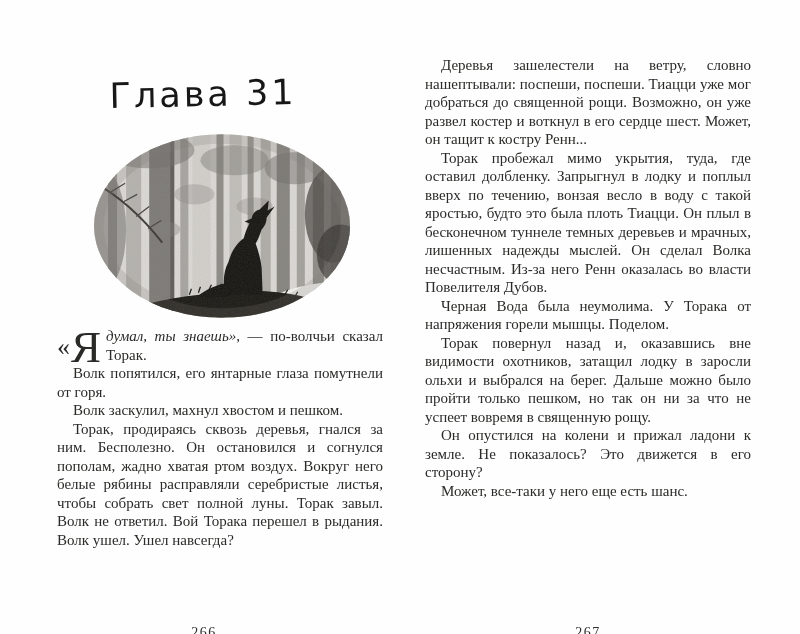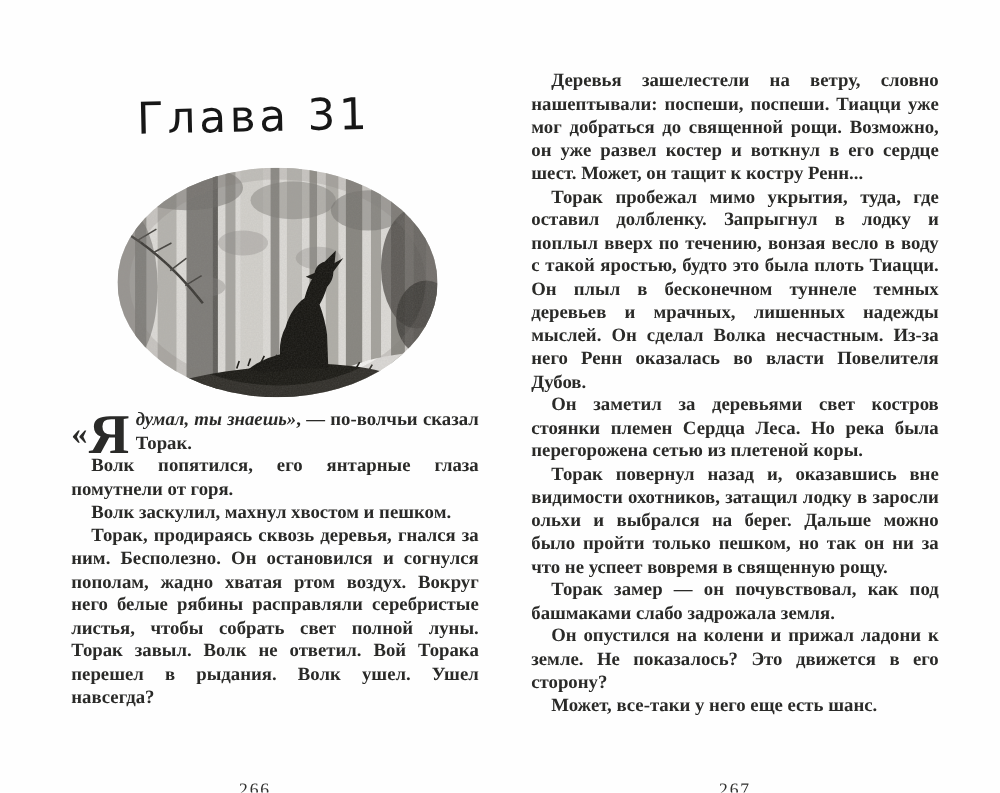--- a/index.html
+++ b/index.html
@@ -18,21 +18,21 @@
     letter-spacing:3px;transform:rotate(-1.2deg);font-weight:500;
   }
   .illustration{position:absolute;top:134px;left:94px;width:256px;height:184px;}
 
   .text-block{
     position:absolute;width:326px;font-size:15px;line-height:18.5px;color:#2a2a28;
     text-align:justify;hyphens:auto;-webkit-hyphens:auto;
   }
   #left-text{left:57px;top:327px;}
   #right-text{left:25px;top:56px;}
-  .para{margin:0;font-weight:bold;}
+  .para{margin:0;}
   .para.indent{text-indent:16px;}
   em{font-style:italic;margin-top:12px;}
 
   .dropcap{float:left;margin:2px 5px 0 0;height:35px;display:flex;align-items:flex-start;}
   .dc-quote{font-size:26px;line-height:34px;align-self:center;margin-right:1px;}
   .dc-letter{font-size:45px;line-height:37px;}
 
   .page-number{
     position:absolute;top:581px;width:326px;text-align:center;
     font-size:14px;color:#2f2f2d;letter-spacing:1.5px;margin-top:44px;
@@ -124,22 +124,21 @@
         <p class="para indent"><span>Волк заскулил, махнул хвостом и пешком.</span></p>
         <p class="para indent"><span>Торак, продираясь сквозь деревья, гнался за ним. Бесполезно. Он остановился и согнулся пополам, жадно хватая ртом воздух. Вокруг него белые рябины расправляли серебристые листья, чтобы собрать свет полной луны. Торак завыл. Волк не ответил. Вой Торака перешел в рыдания. Волк ушел. Ушел навсегда?</span></p>
       </div>
     <div class="page-number" id="pn-left">266</div>
   </div>
 
   <div class="page page-right">
     <div class="text-block" id="right-text">
         <p class="para indent"><span>Деревья зашелестели на ветру, словно нашептывали: поспеши, поспеши. Тиацци уже мог добраться до священной рощи. Возможно, он уже развел костер и воткнул в его сердце шест. Может, он тащит к костру Ренн...</span></p>
         <p class="para indent"><span>Торак пробежал мимо укрытия, туда, где оставил долбленку. Запрыгнул в лодку и поплыл вверх по течению, вонзая весло в воду с такой яростью, будто это была плоть Тиацци. Он плыл в бесконечном туннеле темных деревьев и мрачных, лишенных надежды мыслей. Он сделал Волка несчастным. Из-за него Ренн оказалась во власти Повелителя Дубов.</span></p>
-        <p class="para indent"><span>Он заметил за деревьями свет костров стоянки племен Сердца Леса. Но река была перегорожена сетью из плетеной коры.</span></p>
+        <p class="para indent"><span>Черная Вода была неумолима. У Торака от напряжения горели мышцы. Поделом.</span></p>
         <p class="para indent"><span>Торак повернул назад и, оказавшись вне видимости охотников, затащил лодку в заросли ольхи и выбрался на берег. Дальше можно было пройти только пешком, но так он ни за что не успеет вовремя в священную рощу.</span></p>
-        <p class="para indent"><span>Торак замер — он почувствовал, как под башмаками слабо задрожала земля.</span></p>
         <p class="para indent"><span>Он опустился на колени и прижал ладони к земле. Не показалось? Это движется в его сторону?</span></p>
         <p class="para indent"><span>Может, все-таки у него еще есть шанс.</span></p>
       </div>
     <div class="page-number" id="pn-right">267</div>
   </div>
 
 </div>
 
 </body></html>

